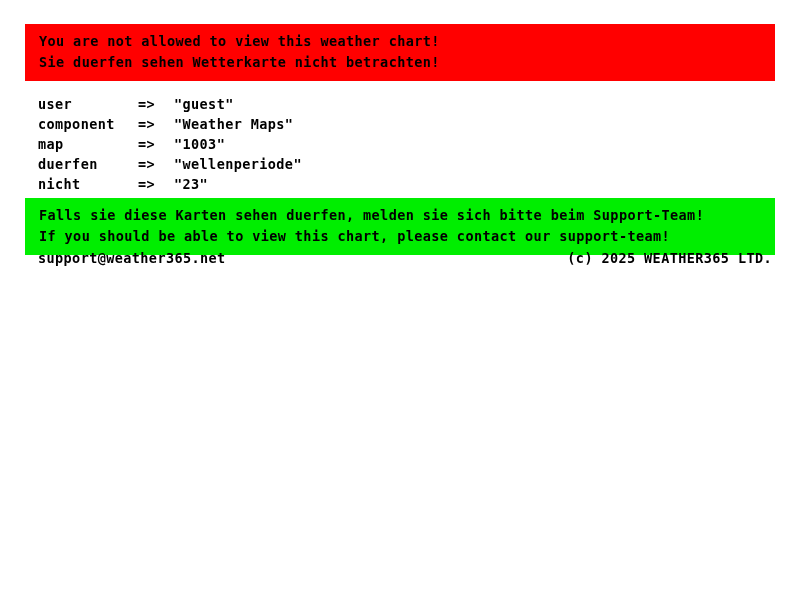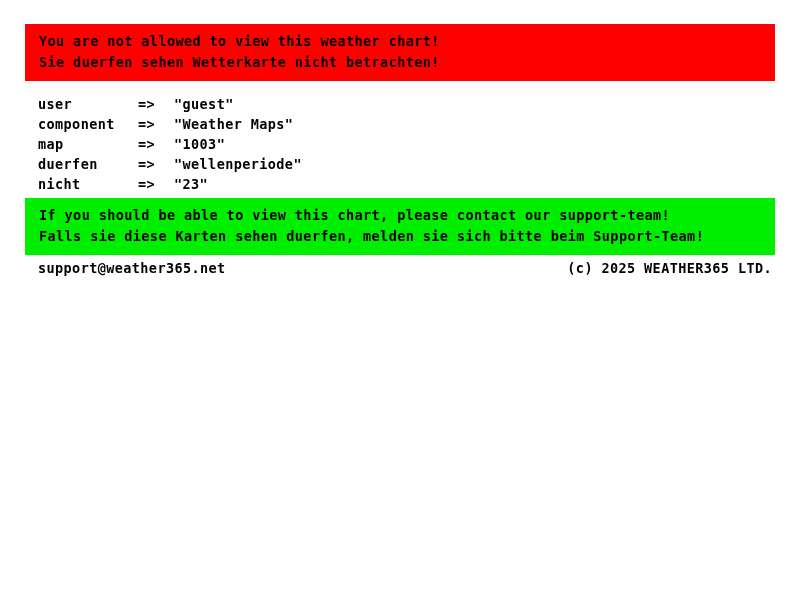--- a/index.html
+++ b/index.html
@@ -76,21 +76,20 @@
     left: 38px;
     top: 250px;
     width: 734px;
     display: flex;
     justify-content: space-between;
     align-items: baseline;
     font-weight: bold;
     font-size: 13.5px;
     letter-spacing: 0.4px;
     white-space: nowrap;
-    margin-top: 10px;
   }
   .footer-right {
   }
 </style>
 </head>
 <body>
 
 <div class="page">
 
   <div class="banner banner-error">
@@ -126,22 +125,22 @@
 
     <div class="param-row">
       <span class="param-key">nicht</span>
       <span class="param-arrow">=&gt;</span>
       <span class="param-val">"23"</span>
     </div>
 
   </div>
 
   <div class="banner banner-ok">
+    <div>Falls sie diese Karten sehen duerfen, melden sie sich bitte beim Support-Team!</div>
     <div>If you should be able to view this chart, please contact our support-team!</div>
-    <div>Falls sie diese Karten sehen duerfen, melden sie sich bitte beim Support-Team!</div>
   </div>
 
   <div class="footer">
     <span>support@weather365.net</span>
     <span class="footer-right">(c) 2025 WEATHER365 LTD.</span>
   </div>
 
 </div>
 
 </body></html>

